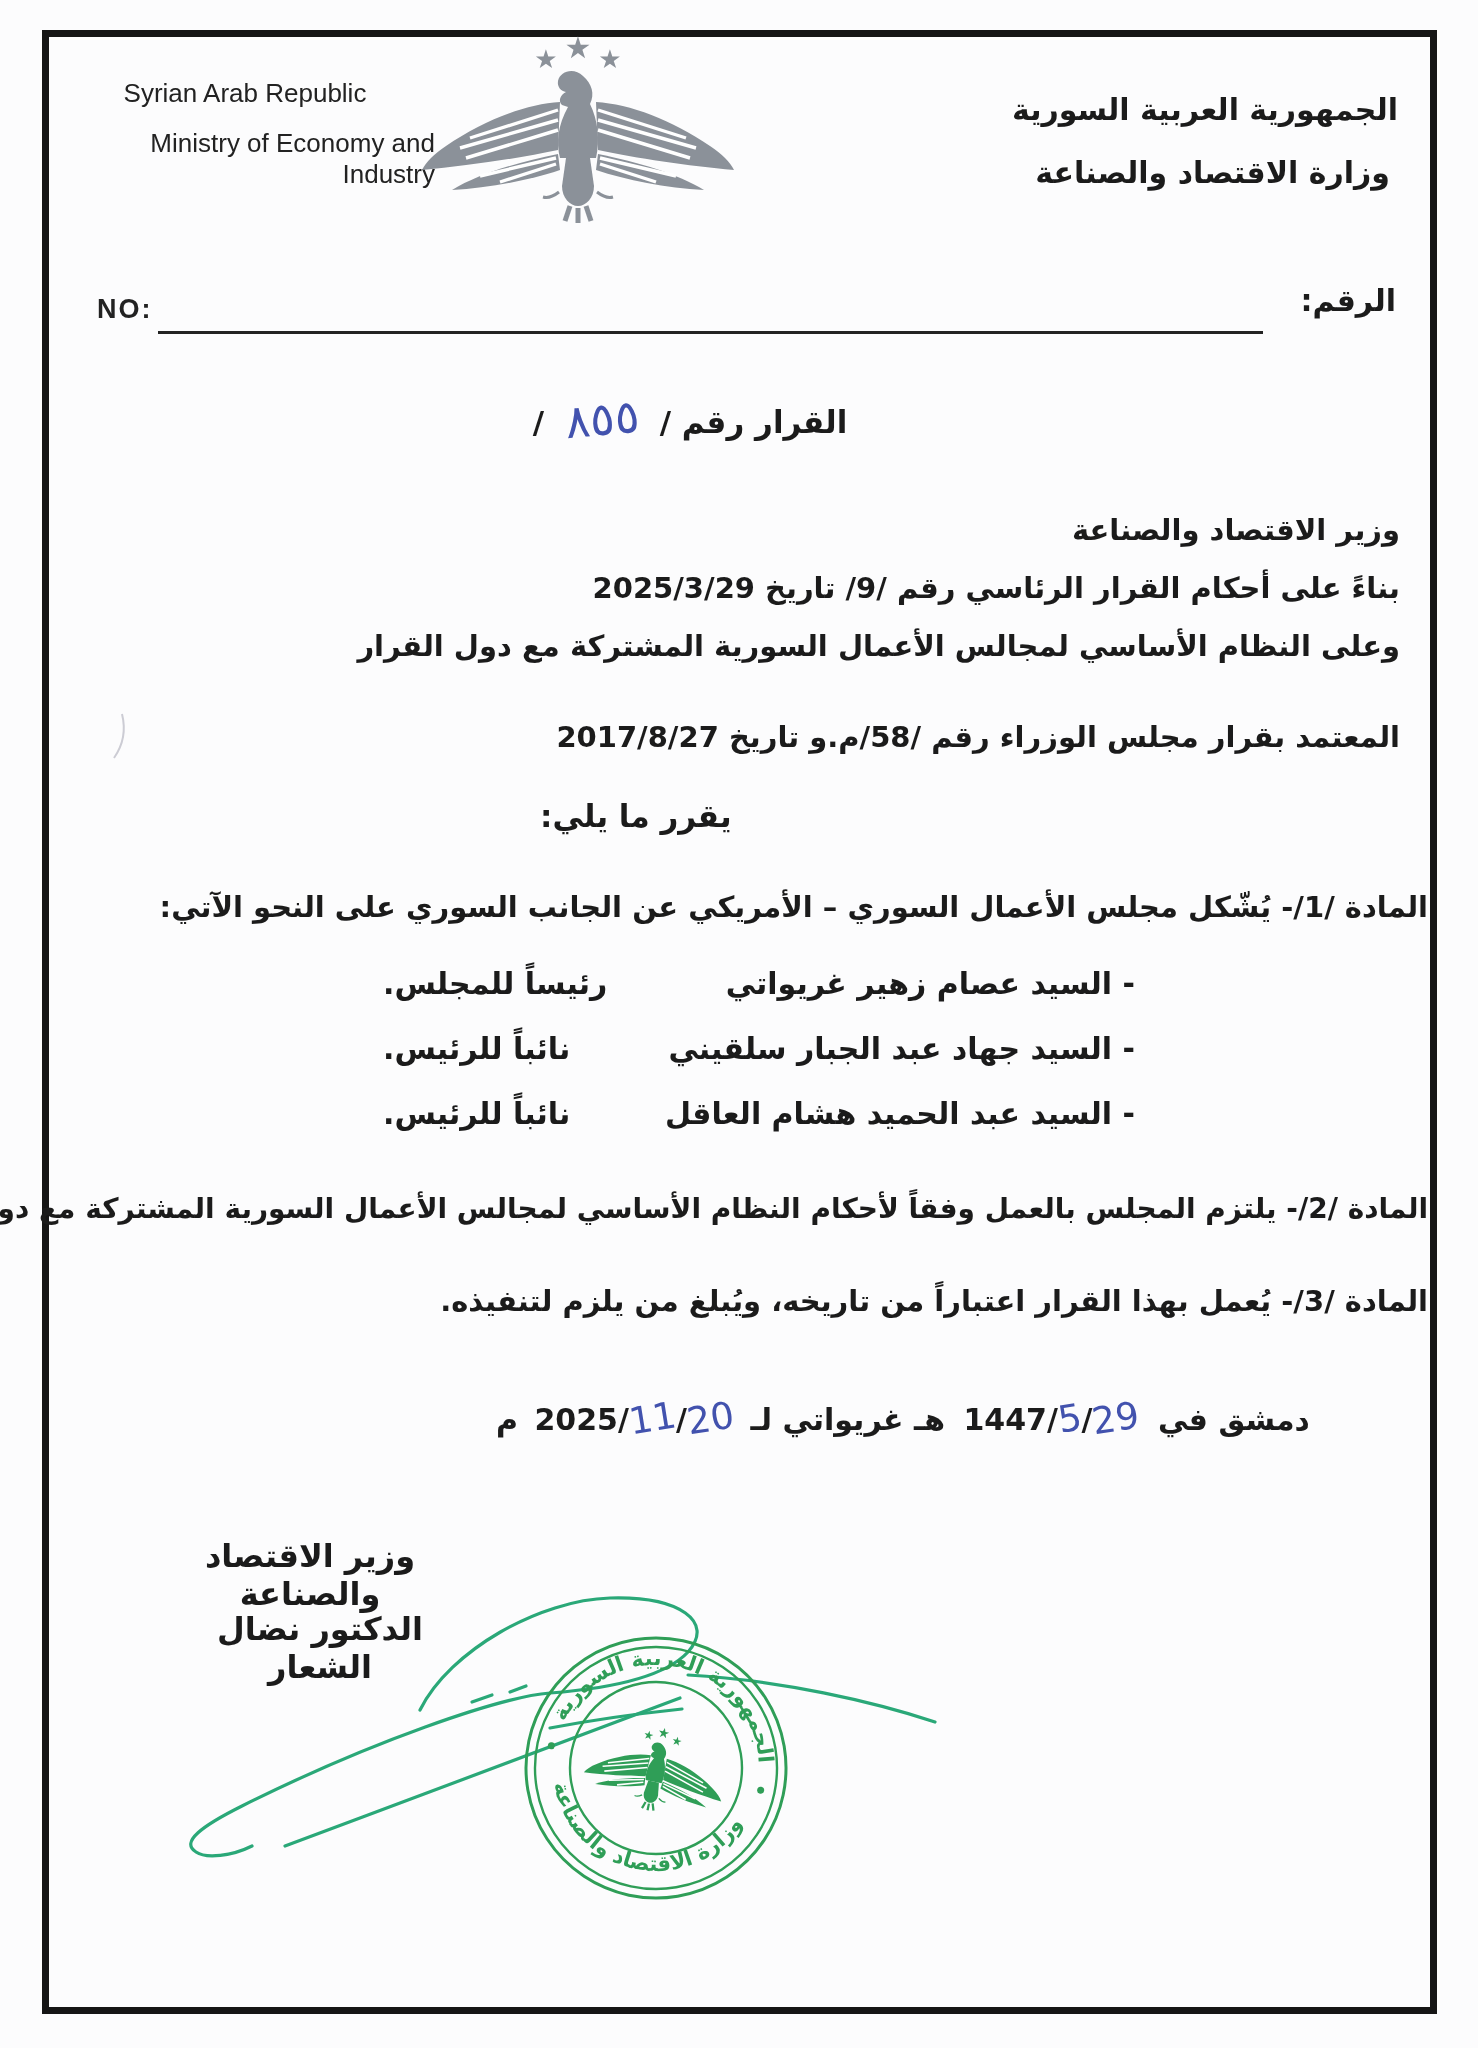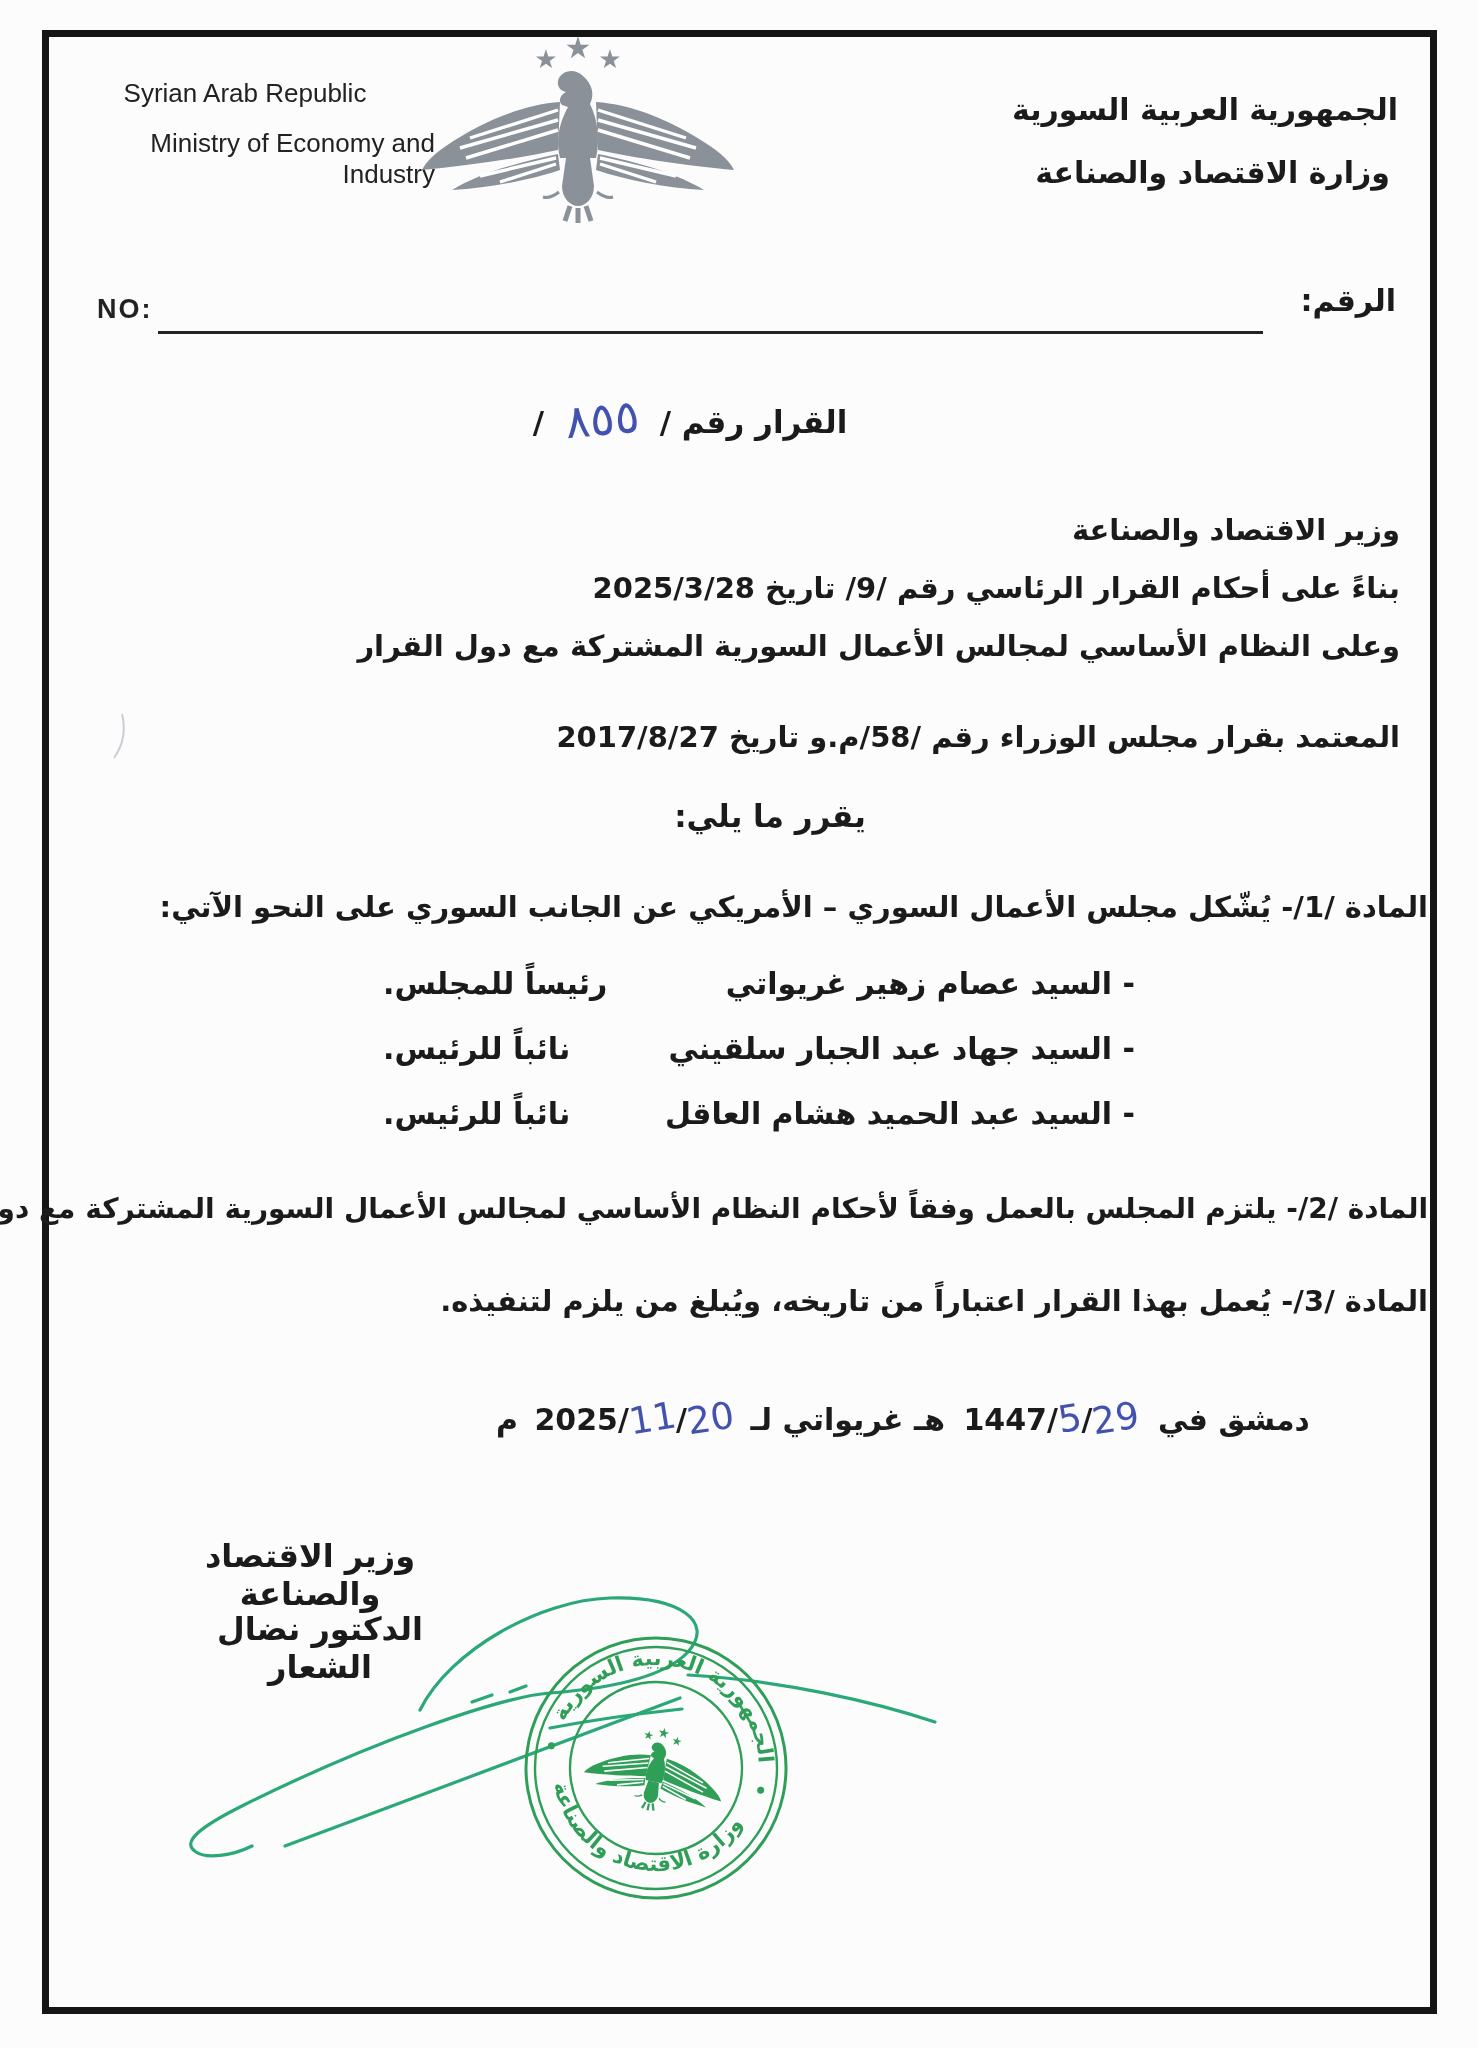--- a/index.html
+++ b/index.html
@@ -88,29 +88,29 @@
   <div class="abs en" style="left:97px;top:294px;font-size:27px;font-weight:600;letter-spacing:2px;">NO:</div>
   <div class="abs underline-rule" style="left:158px;top:331px;width:1105px;"></div>
 
   <div class="abs rtl nowrap" style="left:440px;top:390px;width:500px;text-align:center;font-size:31px;font-weight:700;">
     <span>القرار رقم /</span>
     <span class="hw hw-num" style="margin:0 10px;">٨٥٥</span>
     <span>/</span>
   </div>
 
   <div class="abs rtl body-line" style="right:78px;top:513px;">وزير الاقتصاد والصناعة</div>
-  <div class="abs rtl body-line nowrap" style="right:78px;top:571px;">بناءً على أحكام القرار الرئاسي رقم /9/ تاريخ 2025/3/28</div>
+  <div class="abs rtl body-line nowrap" style="right:78px;top:571px;">بناءً على أحكام القرار الرئاسي رقم /9/ تاريخ 2025/3/29</div>
   <div class="abs rtl body-line nowrap" style="right:78px;top:629px;">وعلى النظام الأساسي لمجالس الأعمال السورية المشتركة مع دول القرار</div>
   <div class="abs rtl body-line nowrap" style="right:78px;top:720px;">المعتمد بقرار مجلس الوزراء رقم /58/م.و تاريخ 2017/8/27</div>
 
   <svg class="abs" style="left:92px;top:700px;" width="60" height="70" viewBox="0 0 60 70">
     <path d="M22 58 q14 -20 8 -44" stroke="#ccccd4" stroke-width="2" fill="none"></path>
   </svg>
 
-  <div class="abs rtl" style="left:540px;top:798px;width:460px;text-align:center;font-size:31px;font-weight:700;">يقرر ما يلي:</div>
+  <div class="abs rtl" style="left:540px;top:798px;width:460px;text-align:left;font-size:31px;font-weight:700;">يقرر ما يلي:</div>
 
   <div class="abs rtl nowrap" style="right:50px;top:890px;font-size:29px;font-weight:700;">المادة /1/- يُشّكل مجلس الأعمال السوري – الأمريكي عن الجانب السوري على النحو الآتي:</div>
 
   <div class="member-row" style="top:966px;">
     <span class="member-name rtl">- السيد عصام زهير غريواتي</span>
     <span class="member-role rtl">رئيساً للمجلس.</span>
   </div>
   <div class="member-row" style="top:1031px;">
     <span class="member-name rtl">- السيد جهاد عبد الجبار سلقيني</span>
     <span class="member-role rtl">نائباً للرئيس.</span>

